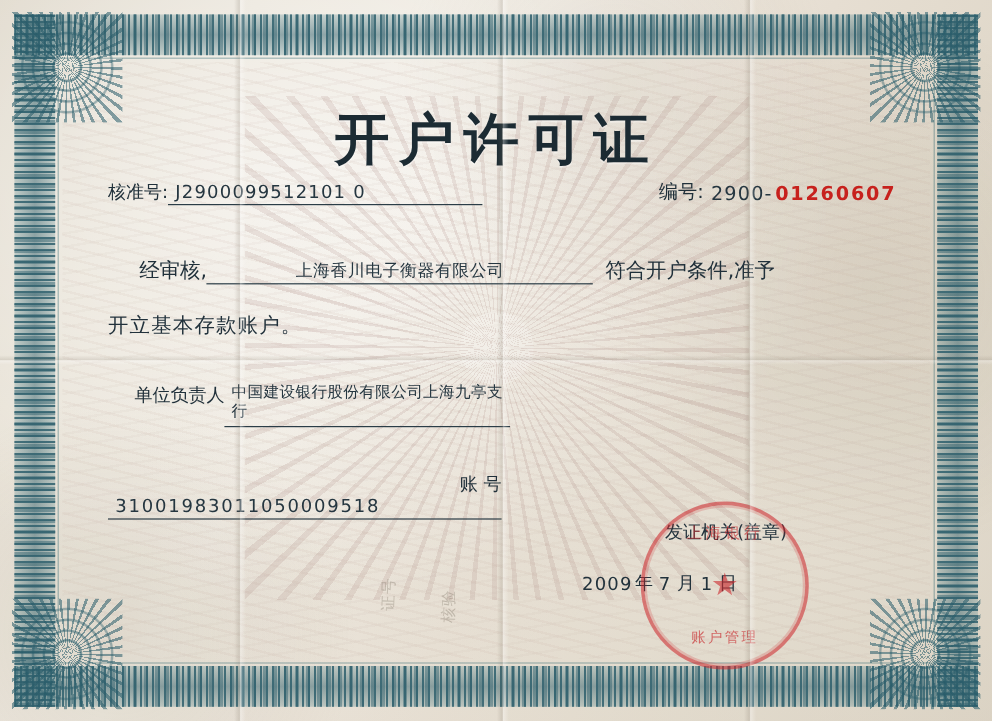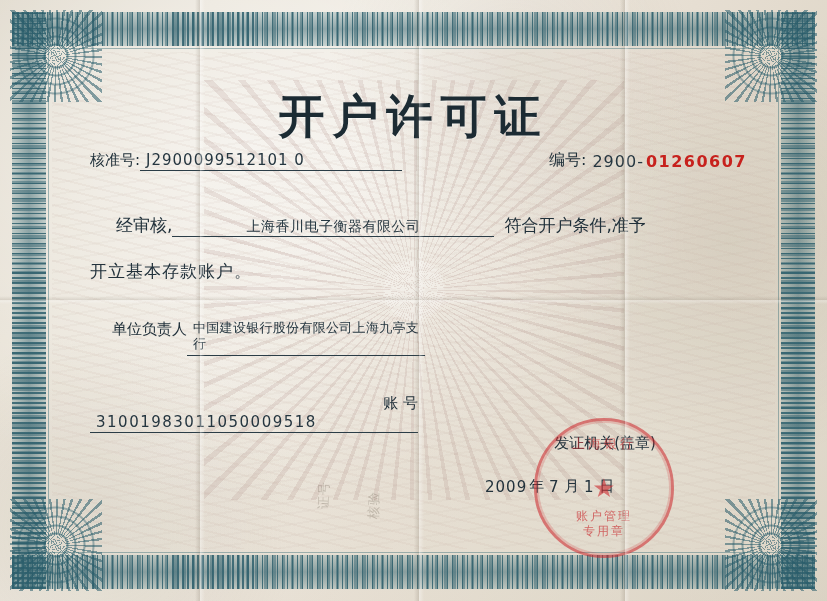--- a/index.html
+++ b/index.html
@@ -405,21 +405,20 @@
         <span class="date-num small">1</span>
         <span>日</span>
       </div>
     </div>
 
     <div id="seal">
       <div id="seal-top-text">上海银行</div>
       <div id="seal-star">★</div>
       <div id="seal-bottom-text">
         <div>账户管理</div>
-        <div>专用章</div>
       </div>
     </div>
 
     <div class="smudge" id="smudge-1">证号</div>
     <div class="smudge" id="smudge-2">核验</div>
 
   </div>
 
   <div class="fold" id="fold-1"></div>
   <div class="fold" id="fold-2"></div>

